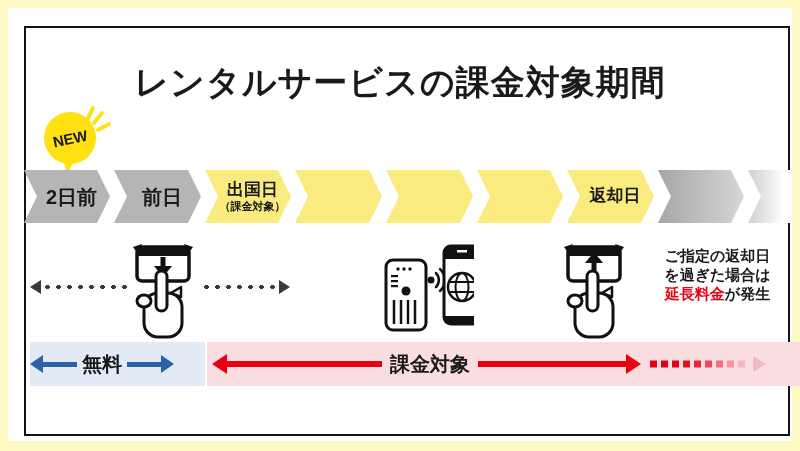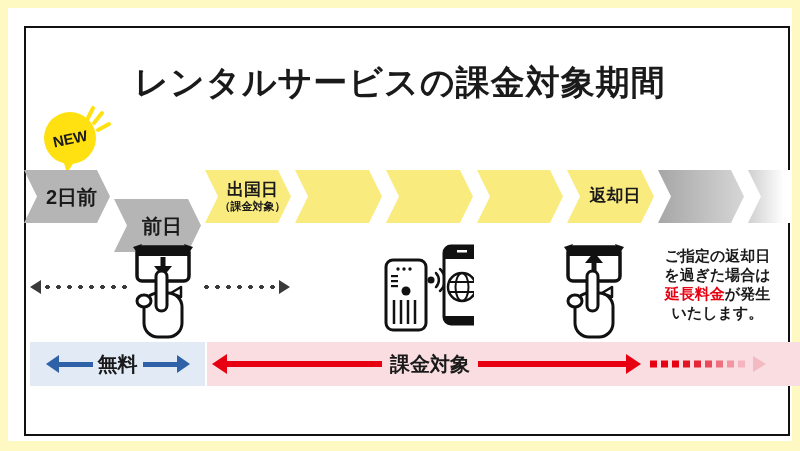--- a/index.html
+++ b/index.html
@@ -19,21 +19,21 @@
   .badge-wrap{position:absolute;left:40px;top:96px;width:80px;height:80px;}
 
   
   .seg{position:absolute;top:170px;height:53px;display:flex;flex-direction:column;
     align-items:center;justify-content:center;box-sizing:border-box;padding-left:9px;
     font-weight:bold;line-height:1.1;
     clip-path:polygon(0 0,calc(100% - 13px) 0,100% 50%,calc(100% - 13px) 100%,0 100%,13px 50%);}
   .seg.gray{background:var(--seg-gray);}
   .seg.yellow{background:var(--seg-yellow);}
   .s1{left:24px;width:86px;font-size:20px;}
-  .s2{left:114px;width:87px;font-size:20px;margin-top:29px;}
+  .s2{left:114px;width:87px;font-size:20px;}
   .s3{left:205px;width:86px;}
   .s4{left:295px;width:87px;}
   .s5{left:386px;width:87px;}
   .s6{left:477px;width:86px;}
   .s7{left:567px;width:87px;font-size:17px;}
   .s8{left:658px;width:86px;background:linear-gradient(90deg,#a6a6a6,#d6d6d6);}
   .s9{left:748px;width:42px;background:linear-gradient(90deg,#cfcfcf 0%,#fff 85%);
       clip-path:polygon(0 0,100% 0,100% 100%,0 100%,13px 50%);}
   .seg .main{font-size:17px;}
   .seg .sub{font-size:11px;}
@@ -53,21 +53,21 @@
   .icon-receive{position:absolute;left:127px;top:241px;}
   .icon-usage{position:absolute;left:378px;top:238px;}
   .icon-return{position:absolute;left:558px;top:241px;}
 
   .note{position:absolute;left:645px;top:246px;width:145px;text-align:center;
     font-size:15px;font-weight:bold;line-height:19px;}
   .note .red{color:var(--charge-red);}
 
   
   .free-bar{position:absolute;left:30px;top:342px;width:175px;height:44px;
-    background:var(--free-bg);display:flex;align-items:center;justify-content:center;}
+    background:var(--free-bg);display:flex;align-items:center;justify-content:flex-start;}
   .free-bar .head-l{width:0;height:0;border-top:9px solid transparent;border-bottom:9px solid transparent;
     border-right:13px solid var(--free-blue);}
   .free-bar .head-r{width:0;height:0;border-top:9px solid transparent;border-bottom:9px solid transparent;
     border-left:13px solid var(--free-blue);}
   .free-bar .shaft{width:34px;height:5px;background:var(--free-blue);}
   .free-bar .lbl{font-size:20px;font-weight:bold;margin:0 5px;}
 
   
   .charge-bar{position:absolute;left:207px;top:342px;width:611px;height:44px;background:var(--charge-bg);}
   .charge-bar .head-l{position:absolute;left:5px;top:50%;transform:translateY(-50%);width:0;height:0;
@@ -188,21 +188,20 @@
     <rect x="33.5" y="20" width="5" height="15" fill="#111"></rect>
     <polygon points="27,22 45,22 36,11" fill="#111"></polygon>
     <rect x="29" y="30" width="11" height="40" rx="5.5" fill="#fff" stroke="#111" stroke-width="3"></rect>
     <path d="M44,52 l10,-6 v10 z" fill="#fff" stroke="#111" stroke-width="2.5" stroke-linejoin="round"></path>
   </svg>
 
   <div class="note">
     <div>ご指定の返却日</div>
     <div>を過ぎた場合は</div>
     <div><span class="red">延長料金</span><span>が発生</span></div>
-    <div>いたします。</div>
   </div>
 
   <div class="free-bar">
     <span class="head-l"></span>
     <span class="shaft"></span>
     <span class="lbl">無料</span>
     <span class="shaft"></span>
     <span class="head-r"></span>
   </div>
 

